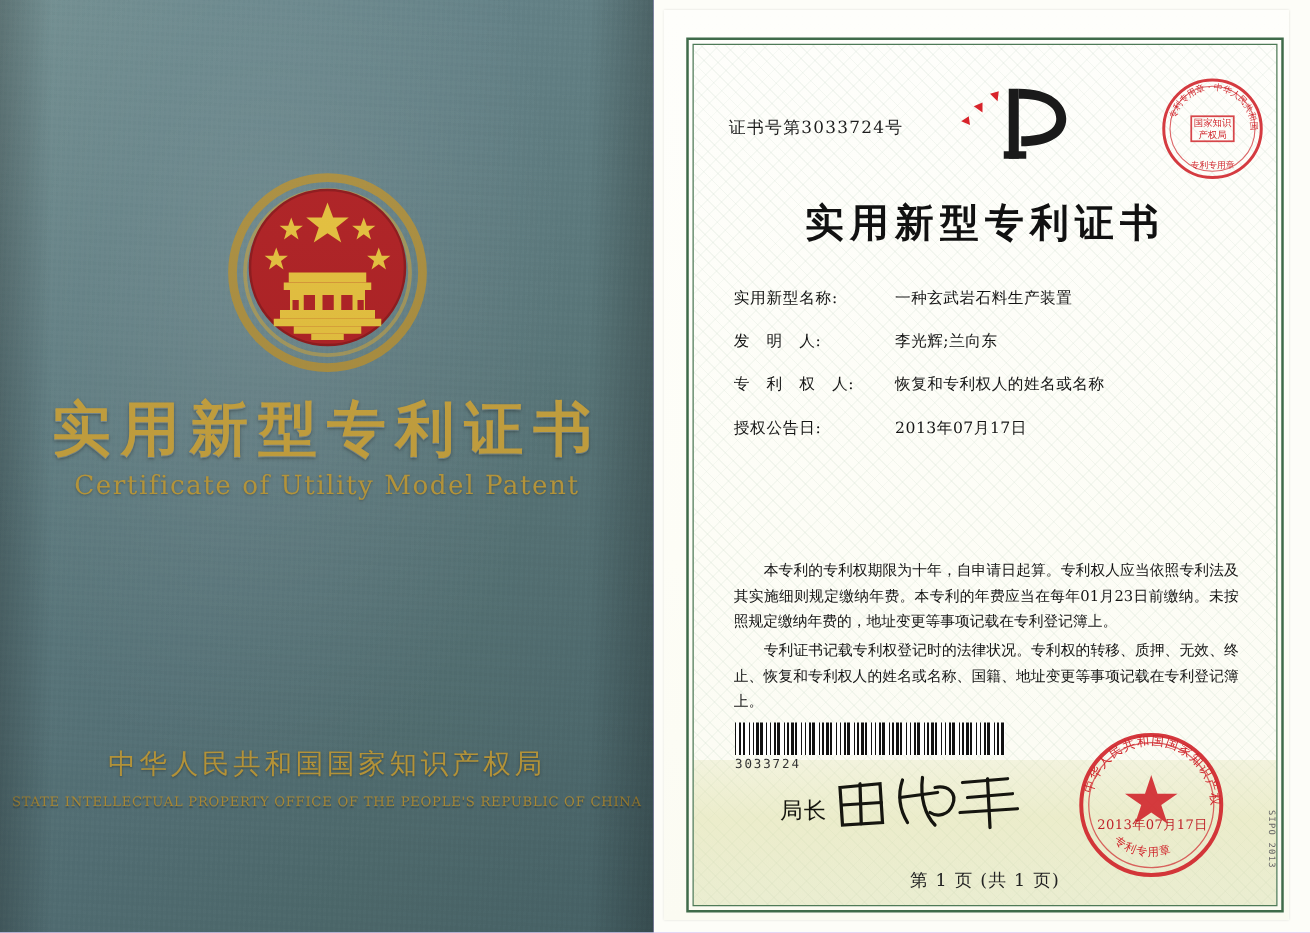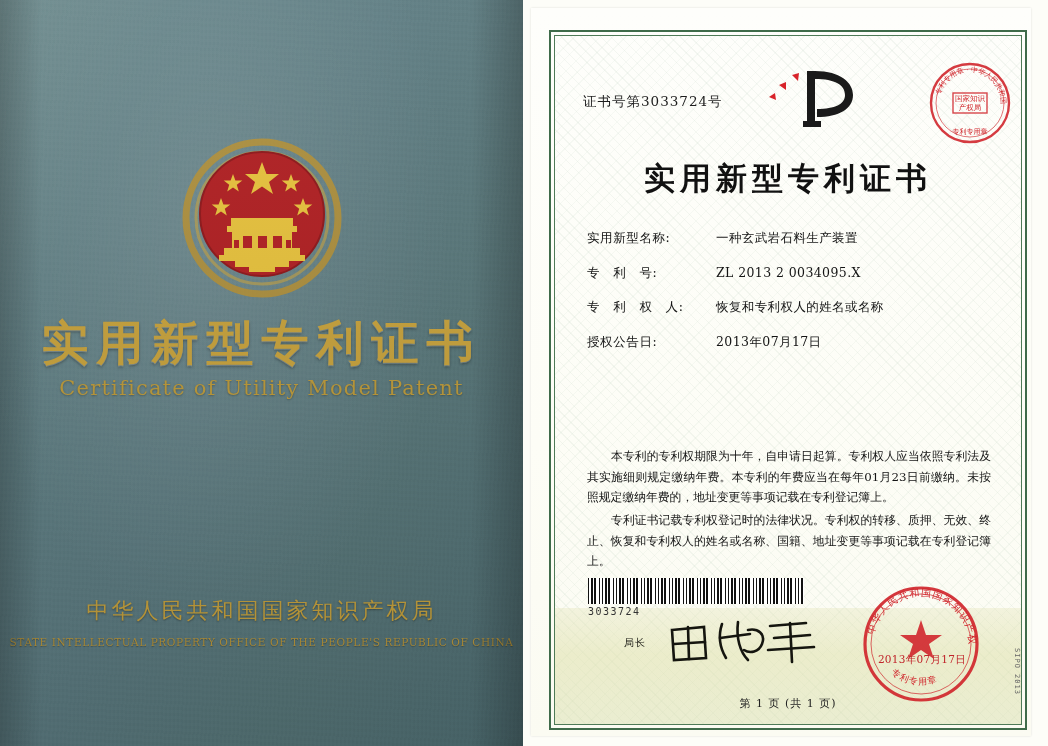--- a/index.html
+++ b/index.html
@@ -276,21 +276,21 @@
     font-size: 10px;
     color: #333;
     letter-spacing: 1.5px;
   }
 
   .director-label {
     position: absolute;
     left: 93px;
     top: 628px;
     font-family: Liberation Serif, serif;
-    font-size: 10px;
+    font-size: 18px;
     letter-spacing: 1px;
     color: #15150f;
   }
   .signature {
     position: absolute;
     left: 133px;
     top: 606px;
     width: 160px;
     height: 56px;
   }
@@ -315,21 +315,21 @@
     white-space: nowrap;
   }
 
   .page-footer {
     position: absolute;
     left: 24px;
     top: 688px;
     width: 466px;
     text-align: center;
     font-family: "DejaVu Serif", "Liberation Serif", serif;
-    font-size: 11px;
+    font-size: 14px;
     color: #222;
     letter-spacing: 1px;
     white-space: nowrap;
   }
   .side-code {
     position: absolute;
     right: 10px;
     top: 640px;
     font-family: "DejaVu Sans Mono", "Liberation Mono", monospace;
     font-size: 7px;
@@ -427,22 +427,22 @@
       </div>
 
       <div class="cert-heading">实用新型专利证书</div>
 
       <div class="fields">
         <div class="field-row">
           <span class="field-label w1">实用新型名称:</span>
           <span class="field-value">一种玄武岩石料生产装置</span>
         </div>
         <div class="field-row">
-          <span class="field-label w1">专　利　号:</span>
-          <span class="field-value">ZL 2013 2 0034095.X</span>
+          <span class="field-label w1">发　明　人:</span>
+          <span class="field-value">李光辉;兰向东</span>
         </div>
         <div class="field-row">
           <span class="field-label w1">专　利　权　人:</span>
           <span class="field-value">恢复和专利权人的姓名或名称</span>
         </div>
         <div class="field-row">
           <span class="field-label w1">授权公告日:</span>
           <span class="field-value">2013年07月17日</span>
         </div>
       </div>

